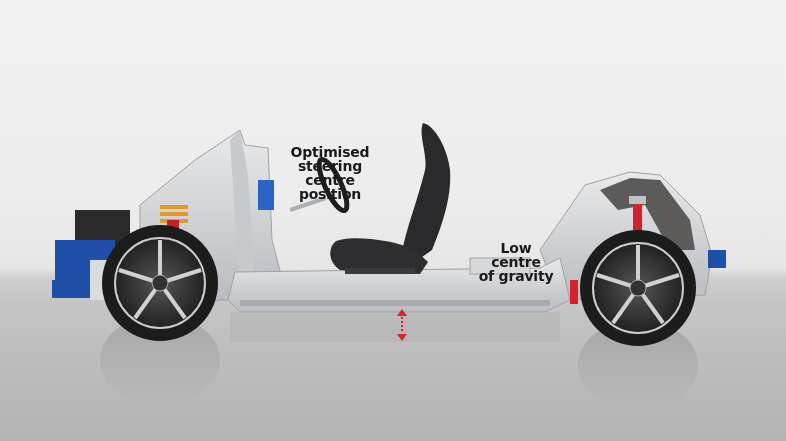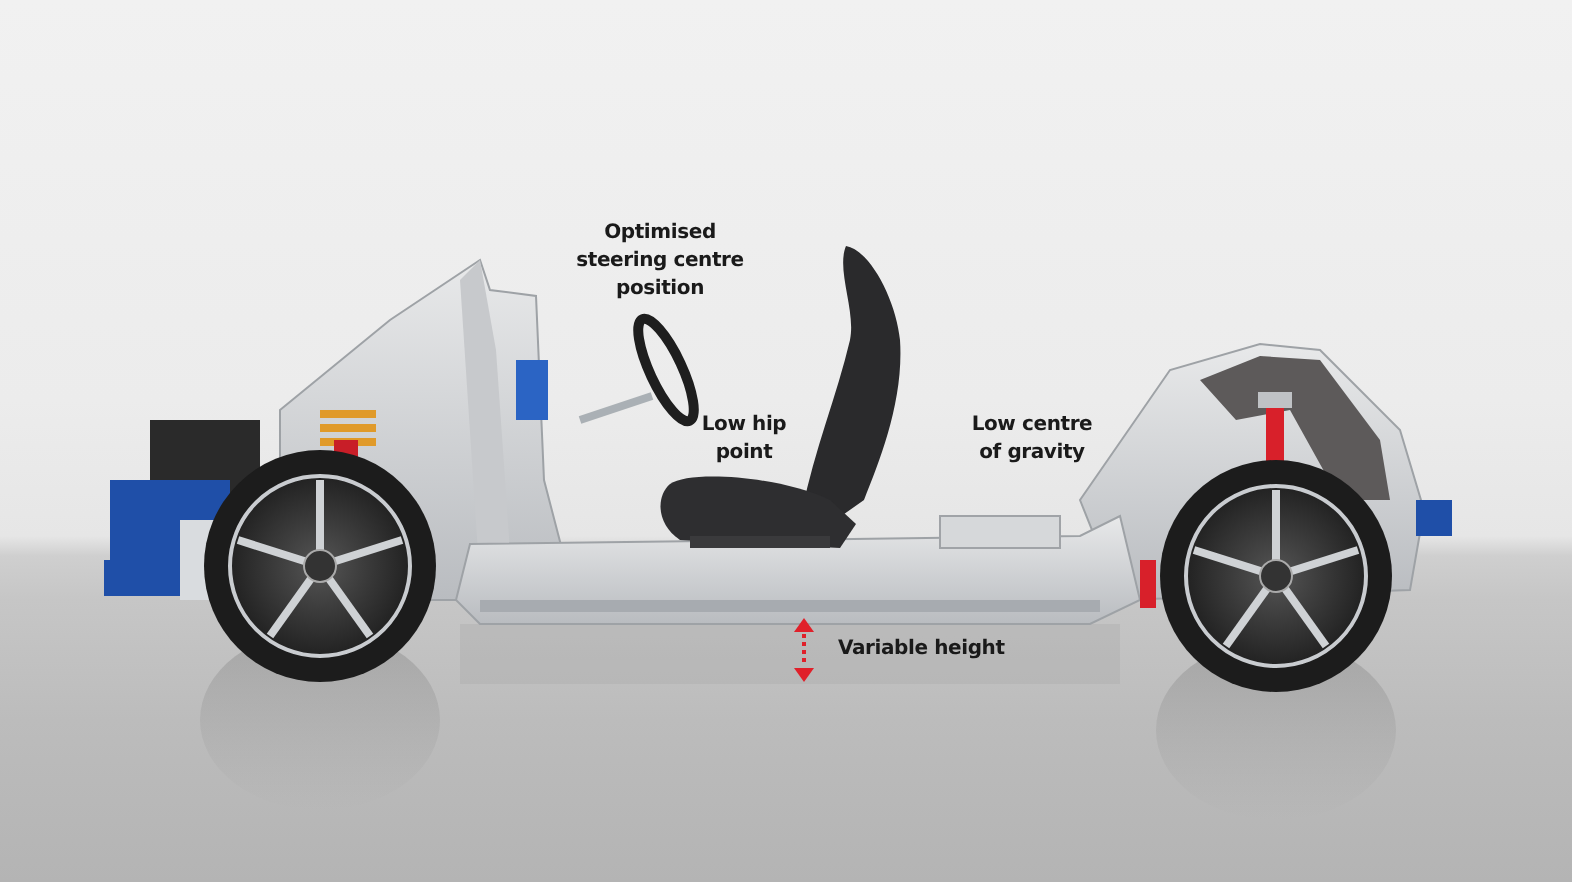--- a/index.html
+++ b/index.html
@@ -1,20 +1,20 @@
 <!DOCTYPE html>
 <html><head>
 <meta charset="utf-8">
 <style>
   html, body { margin: 0; padding: 0; }
   body { width: 786px; height: 441px; overflow: hidden; font-family: "DejaVu Sans", sans-serif; }
   .scene { position: relative; width: 786px; height: 441px; overflow: hidden;
     background: linear-gradient(to bottom, #f1f1f1 0px, #ececec 200px, #e6e6e6 268px, #cfcfcf 278px, #c6c6c6 300px, #bcbcbc 360px, #b4b4b4 441px); }
   .scene svg { position: absolute; left: 0; top: 0; }
-  .label { position: absolute; color: #1a1a1a; font-weight: bold; font-size: 10px; line-height: 14px; text-align: center; letter-spacing: -0.2px; }
+  .label { position: absolute; color: #1a1a1a; font-weight: bold; font-size: 14px; line-height: 14px; text-align: center; letter-spacing: -0.2px; margin-top: 35px; }
   .label.left { text-align: left; }
 </style>
 </head>
 <body>
 
 <div class="scene">
   <svg width="786" height="441" viewBox="0 0 786 441">
     <defs>
       <linearGradient id="silver" x1="0" y1="0" x2="0" y2="1">
         <stop offset="0" stop-color="#e8e9ea"></stop>
@@ -112,26 +112,19 @@
       <polygon points="402,341 397,334 407,334" fill="#e0202a"></polygon>
     </g>
   </svg>
 
   <div class="label" style="left:275px; top:110px; width:110px;">
     <div>Optimised</div>
     <div>steering centre</div>
     <div>position</div>
   </div>
 
-  <div class="label" style="left:342px; top:206px; width:60px;">
-    <div>Low hip</div>
-    <div>point</div>
-  </div>
 
   <div class="label" style="left:476px; top:206px; width:80px;">
     <div>Low centre</div>
     <div>of gravity</div>
   </div>
 
-  <div class="label left" style="left:419px; top:318px; width:110px;">
-    <div>Variable height</div>
-  </div>
 </div>
 
 </body></html>

